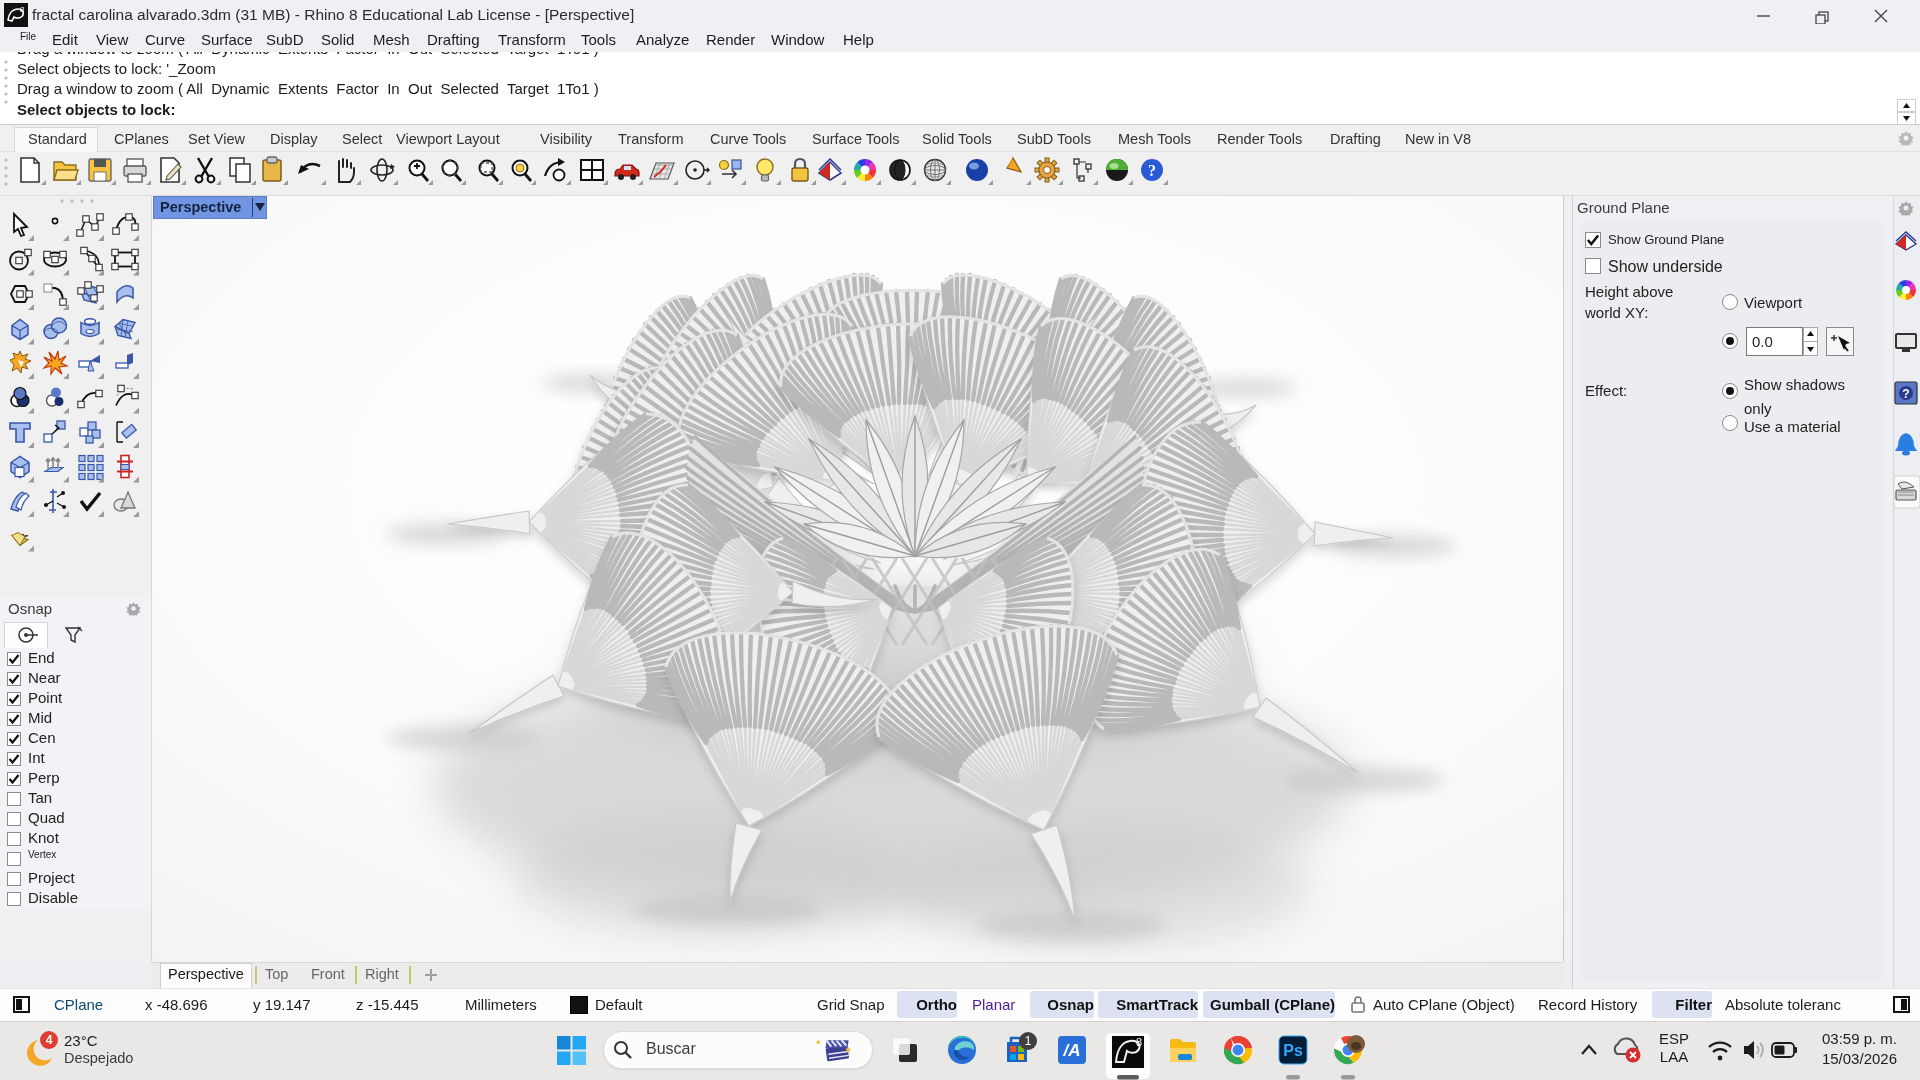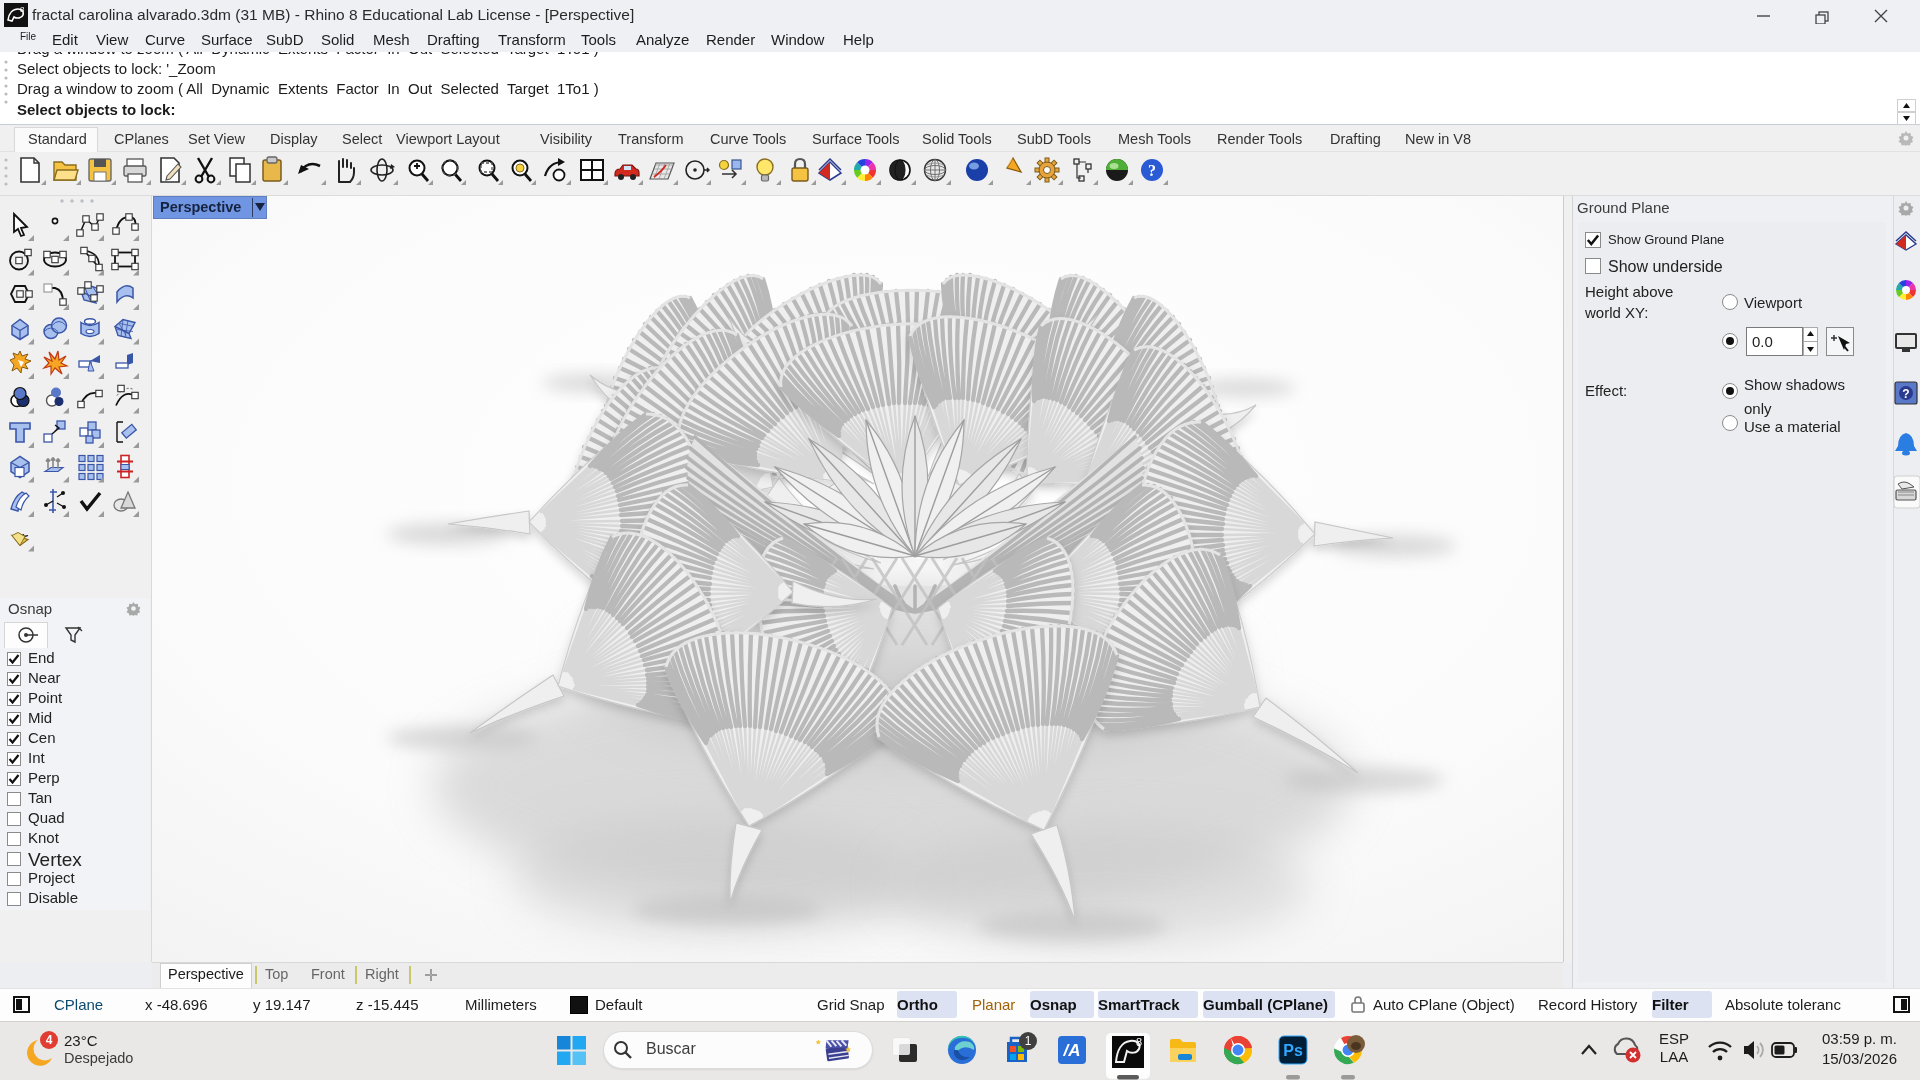--- a/index.html
+++ b/index.html
@@ -1,17 +1,17 @@
 <!DOCTYPE html>
 <html><head><meta charset="utf-8"><title>Rhino</title><style>
 *{margin:0;padding:0;box-sizing:border-box}
 html,body{width:1920px;height:1080px;overflow:hidden;font-family:"Liberation Sans",sans-serif;background:#eceef2}
 .abs{position:absolute}
 .txt{position:absolute;white-space:nowrap;color:#1a1a1a}
-.pill{position:absolute;background:#dce2f2;border-radius:3px;font-weight:bold;color:#111;text-align:left}
+.pill{position:absolute;background:#dce2f2;border-radius:3px;font-weight:bold;color:#111;text-align:right}
 .cb{position:absolute;width:14px;height:14px;background:#fff;border:1px solid #8a8a8a}
 </style></head><body>
 
 <div class="abs" style="left:0;top:0;width:1920px;height:52px;background:#eef0f4"></div>
 <svg class="abs" style="left:4px;top:3px" width="24" height="24" viewBox="0 0 24 24">
  <rect width="24" height="24" fill="#111"></rect>
  <path d="M4 17 C5 10 9 6 14 6 C18 6 20 9 19 12 C18 15 13 16 10 14 L8 18 Z" fill="none" stroke="#fff" stroke-width="1.6"></path>
  <text x="16" y="9" font-size="8" fill="#fff" font-family="Liberation Sans">8</text>
 </svg>
 <div class="txt" style="left:32px;top:6px;font-size:15.5px;color:#2b2b2b">fractal carolina alvarado.3dm (31 MB) - Rhino 8 Educational Lab License - [Perspective]</div>
@@ -574,21 +574,21 @@
     <path d="M2.5 7 L5.5 10.5 L11.5 3" fill="none" stroke="#111" stroke-width="2.2"></path>
   </svg>
 <div class="txt" style="left:28px;top:769px;font-size:15px;color:#222">Perp</div>
 <div class="cb" style="left:7px;top:792px"></div>
 <div class="txt" style="left:28px;top:789px;font-size:15px;color:#222">Tan</div>
 <div class="cb" style="left:7px;top:812px"></div>
 <div class="txt" style="left:28px;top:809px;font-size:15px;color:#222">Quad</div>
 <div class="cb" style="left:7px;top:832px"></div>
 <div class="txt" style="left:28px;top:829px;font-size:15px;color:#222">Knot</div>
 <div class="cb" style="left:7px;top:852px"></div>
-<div class="txt" style="left:28px;top:849px;font-size:19px;color:#222">Vertex</div>
+<div class="txt" style="left:28px;top:849px;font-size:10px;color:#222">Vertex</div>
 <div class="cb" style="left:7px;top:872px"></div>
 <div class="txt" style="left:28px;top:869px;font-size:15px;color:#222">Project</div>
 <div class="cb" style="left:7px;top:892px"></div>
 <div class="txt" style="left:28px;top:889px;font-size:15px;color:#222">Disable</div>
 <div class="abs" style="left:152px;top:196px;width:1411px;height:766px;background:#fff;overflow:hidden"><svg width="1411" height="766" viewBox="0 0 1411 766">
       <defs>
         <radialGradient id="vbg" cx="52%" cy="38%" r="80%">
           <stop offset="0%" stop-color="#ffffff"></stop>
           <stop offset="65%" stop-color="#fbfbfb"></stop>
           <stop offset="100%" stop-color="#f3f3f4"></stop>
@@ -938,21 +938,21 @@
     <rect x="1" y="1" width="15" height="15" fill="none" stroke="#111" stroke-width="2"></rect>
     <rect x="3" y="3" width="6" height="11" fill="#111"></rect>
   </svg>
 <div class="txt" style="left:54px;top:996px;font-size:15px;color:#0c4a6e">CPlane</div>
 <div class="txt" style="left:145px;top:996px;font-size:15px;color:#1c1c1c">x -48.696</div>
 <div class="txt" style="left:253px;top:996px;font-size:15px;color:#1c1c1c">y 19.147</div>
 <div class="txt" style="left:356px;top:996px;font-size:15px;color:#1c1c1c">z -15.445</div>
 <div class="txt" style="left:465px;top:996px;font-size:15px;color:#1c1c1c">Millimeters</div>
 <div class="txt" style="left:595px;top:996px;font-size:15px;color:#1c1c1c">Default</div>
 <div class="txt" style="left:817px;top:996px;font-size:15px;color:#1c1c1c">Grid Snap</div>
-<div class="txt" style="left:972px;top:996px;font-size:15px;color:#a16207">Planar</div>
+<div class="txt" style="left:972px;top:996px;font-size:15px;color:#4c1d95">Planar</div>
 <div class="txt" style="left:1373px;top:996px;font-size:15px;color:#1c1c1c">Auto CPlane (Object)</div>
 <div class="txt" style="left:1538px;top:996px;font-size:15px;color:#1c1c1c">Record History</div>
 <div class="abs" style="left:570px;top:996px;width:18px;height:18px;background:#111;border:1px solid #000"></div>
 <div class="pill" style="left:897px;top:991px;width:60px;height:27px;font-size:15px;line-height:27px">Ortho</div>
 <div class="pill" style="left:1030px;top:991px;width:64px;height:27px;font-size:15px;line-height:27px">Osnap</div>
 <div class="pill" style="left:1098px;top:991px;width:100px;height:27px;font-size:15px;line-height:27px">SmartTrack</div>
 <div class="pill" style="left:1203px;top:991px;width:132px;height:27px;font-size:15px;line-height:27px">Gumball (CPlane)</div>
 <div class="pill" style="left:1652px;top:991px;width:60px;height:27px;font-size:15px;line-height:27px">Filter</div>
 <svg class="abs" style="left:1350px;top:995px" width="16" height="19" viewBox="0 0 16 19">
     <rect x="2" y="8" width="12" height="9" rx="1.5" fill="none" stroke="#777" stroke-width="1.6"></rect>

